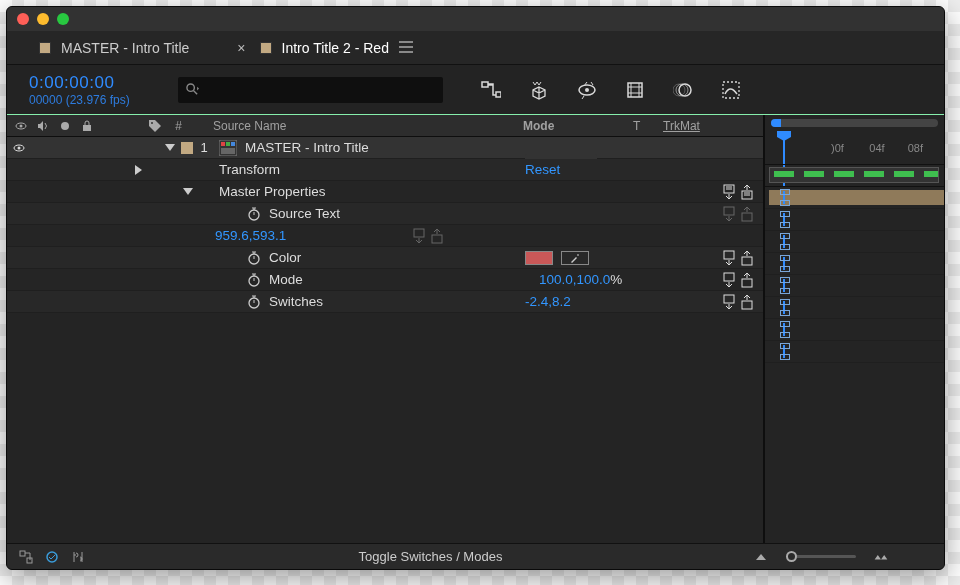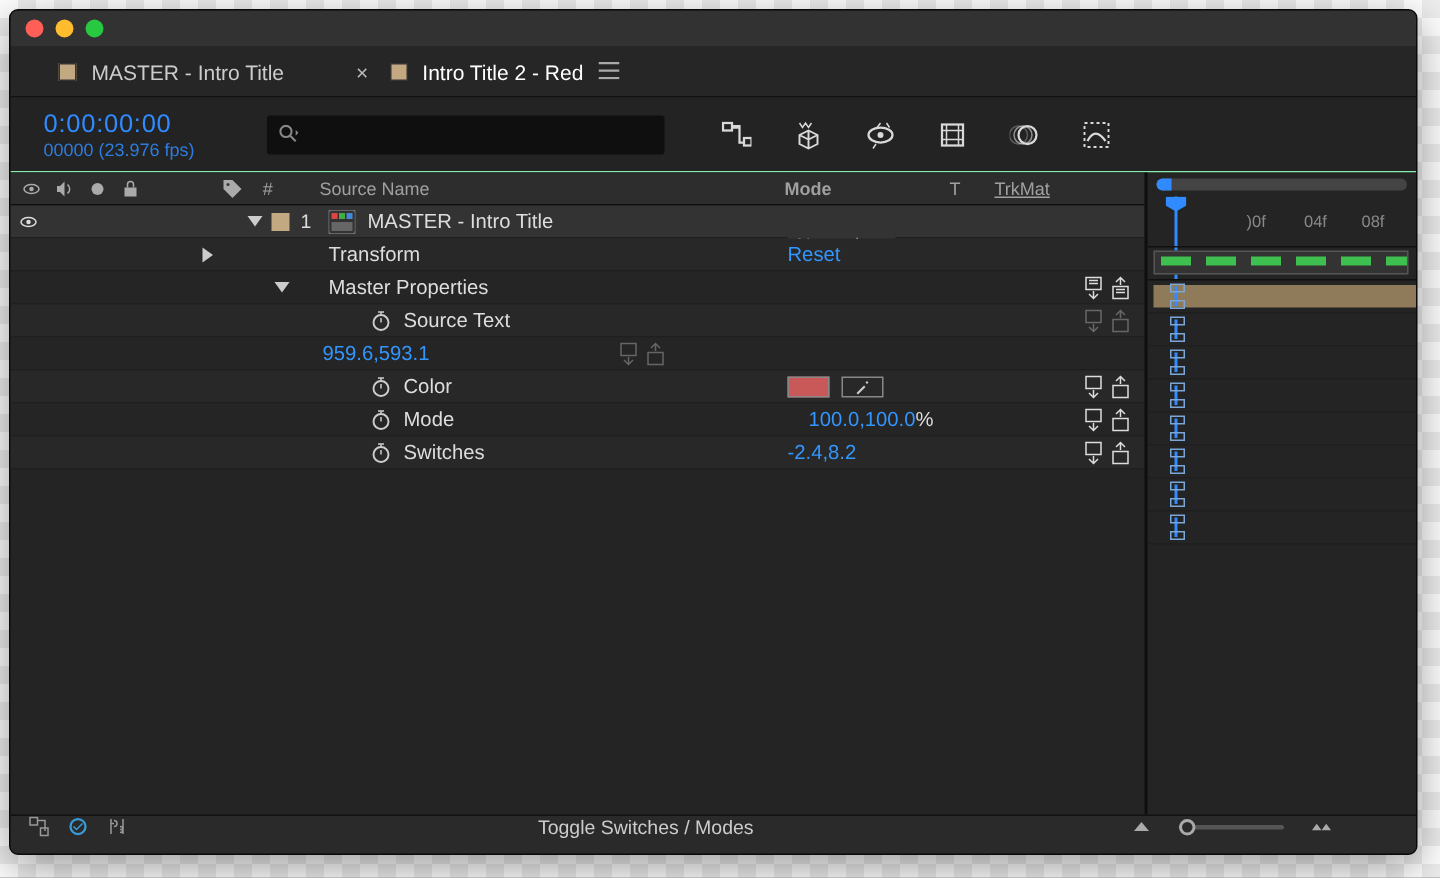--- a/index.html
+++ b/index.html
@@ -79,21 +79,21 @@
 .track-hdr { height: 22px; display: flex; align-items: center; border-bottom: 1px solid #111; position:relative; }
 .track-cti { position:absolute; left:18px; top:0; bottom:0; width:2px; background:#2f8bff; }
 .wa { position:absolute; left:4px; top:2px; height:16px; background:#333; border:1px solid #555; width:170px; }
 .seg { position:absolute; top:3px; height:6px; background:#3fbf4f; }
 .trow { height: 22px; border-bottom: 1px solid #1f1f1f; position:relative; }
 .trow .bar { position:absolute; left:4px; right:0; top:3px; bottom:3px; background:#8f7a5a; }
 .trow .mk { position:absolute; left:18px; top:4px; bottom:4px; width:2px; background:#2f8bff; }
 .trow .mk::before, .trow .mk::after { content:""; position:absolute; left:-3px; width:8px; height:4px; border:1px solid #7aa6d8; }
 .trow .mk::before { top:-2px; } .trow .mk::after { bottom:-2px; }
 
-.footer { height: 26px; background: #2a2a2a; display: flex; align-items: flex-start; border-top: 1px solid #111; }
+.footer { height: 26px; background: #2a2a2a; display: flex; align-items: center; border-top: 1px solid #111; }
 .f-left { width: 100px; display:flex; gap:12px; padding-left:12px; }
 .f-left svg { width:14px; height:14px; }
 .f-mid { flex:1; text-align:center; font-size:13px; color:#ccc; }
 .f-right { width:190px; display:flex; align-items:center; gap:18px; padding-right:14px; }
 .f-right svg { width:14px; height:14px; }
 .slider-bg { width:70px; height:3px; background:#555; position:relative; border-radius:2px; }
 .slider-knob{ position:absolute; left:0; top:-4px; width:11px; height:11px; border:2px solid #aaa; border-radius:50%; background:#2a2a2a; }
 </style>
 </head>
 <body>

